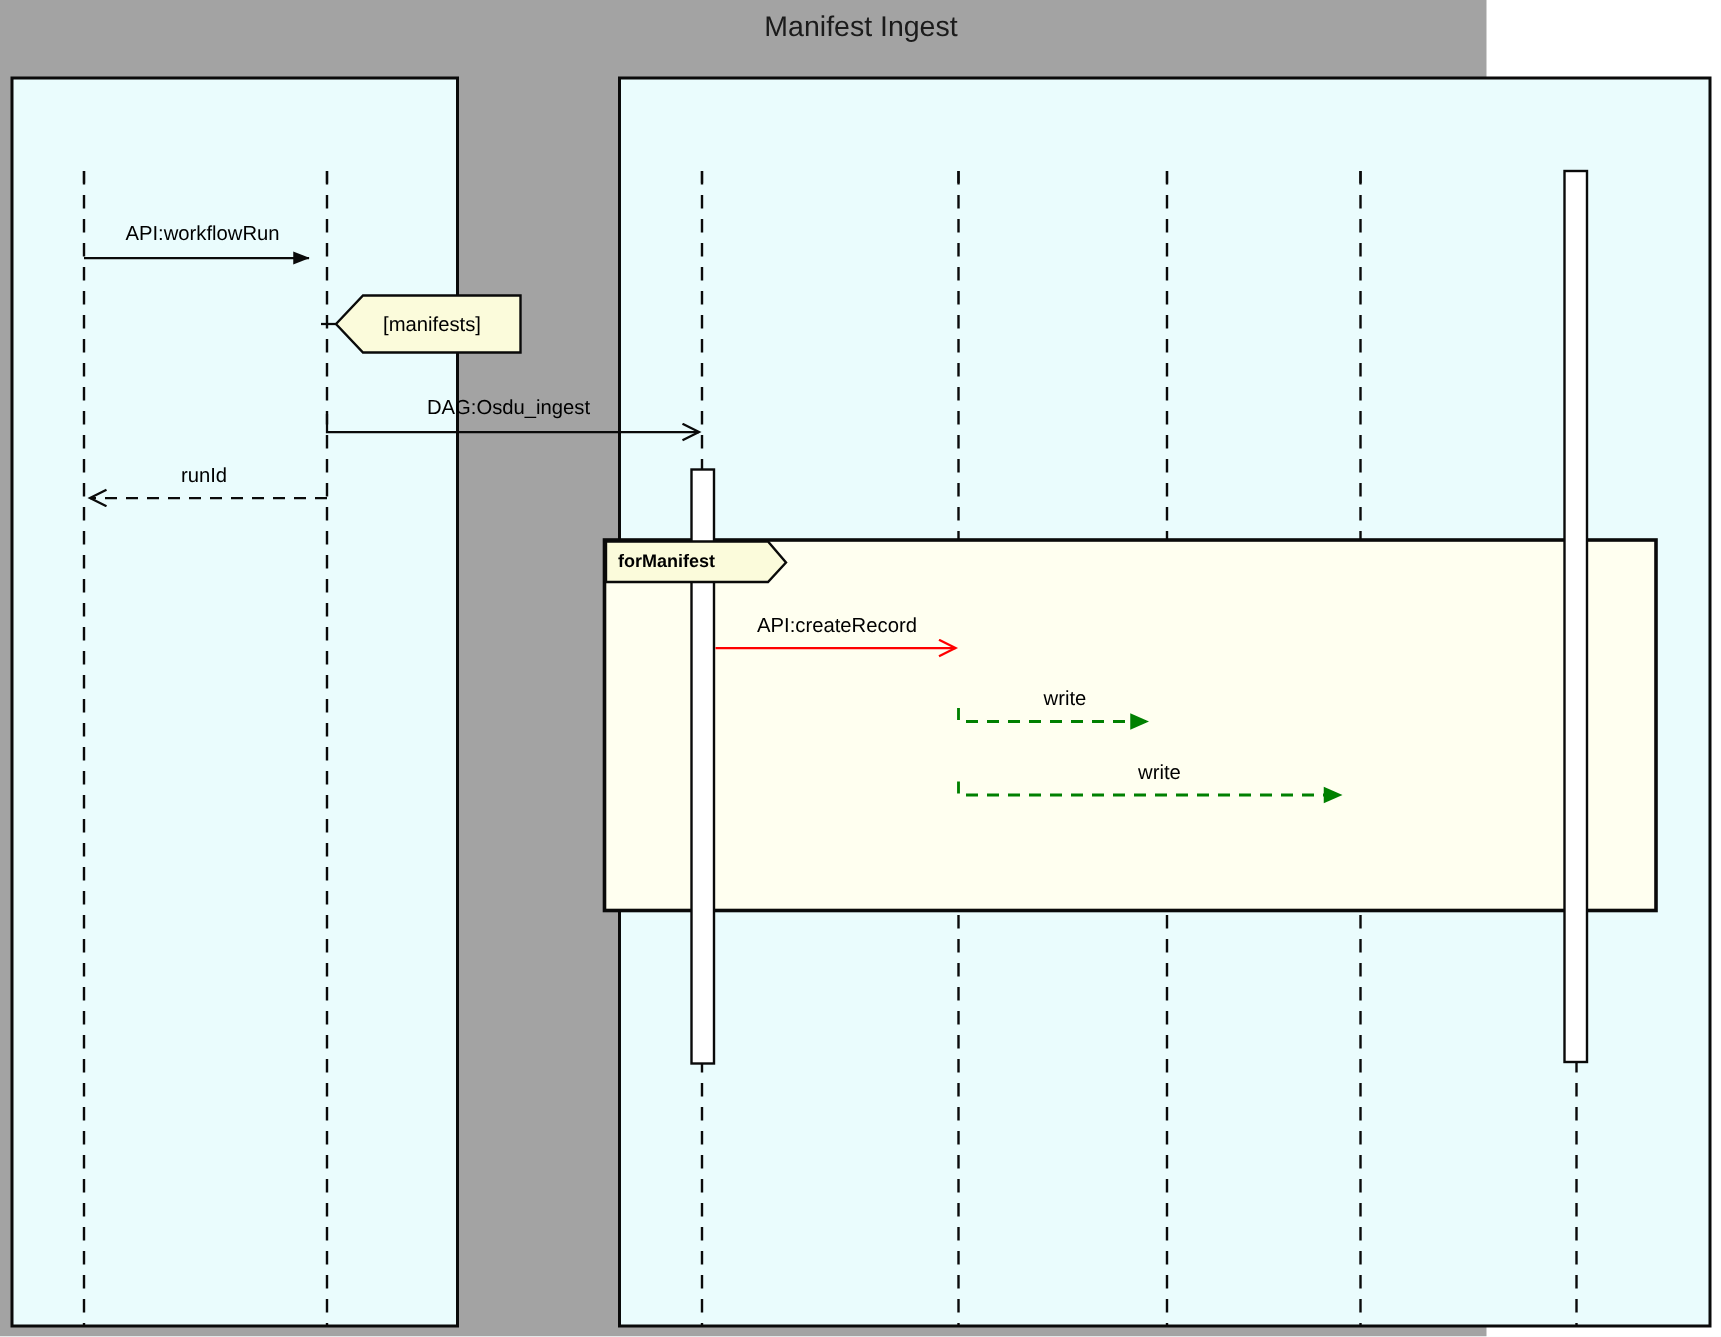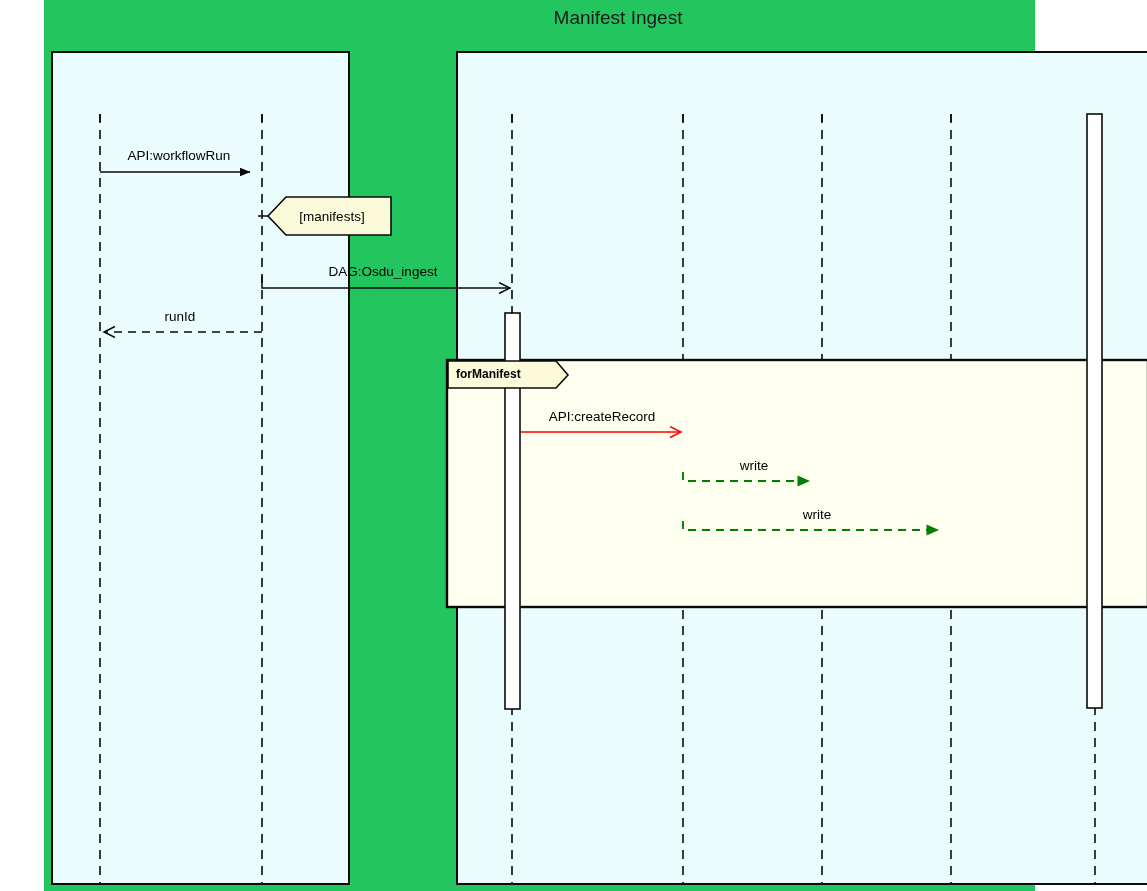--- a/index.html
+++ b/index.html
@@ -11,22 +11,21 @@
   body {
     font-family: "Liberation Sans", sans-serif;
     width: 1147px;
     height: 891px;
     overflow: hidden;
   }
   #canvas {
     position: relative;
     width: 991px;
     height: 891px;
-    background: #22c55e;
-    margin-left: 44px;
+    background: #a3a3a3;
   }
   #diagram-svg {
     position: absolute;
     left: 0;
     top: 0;
   }
   .dtitle {
     font-size: 19px;
     fill: #1b1b1b;
     font-family: "Liberation Sans", sans-serif;

